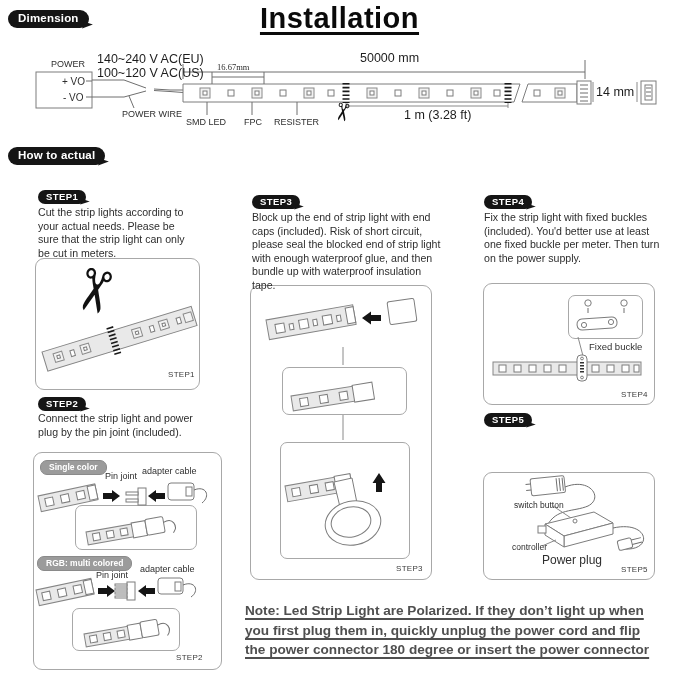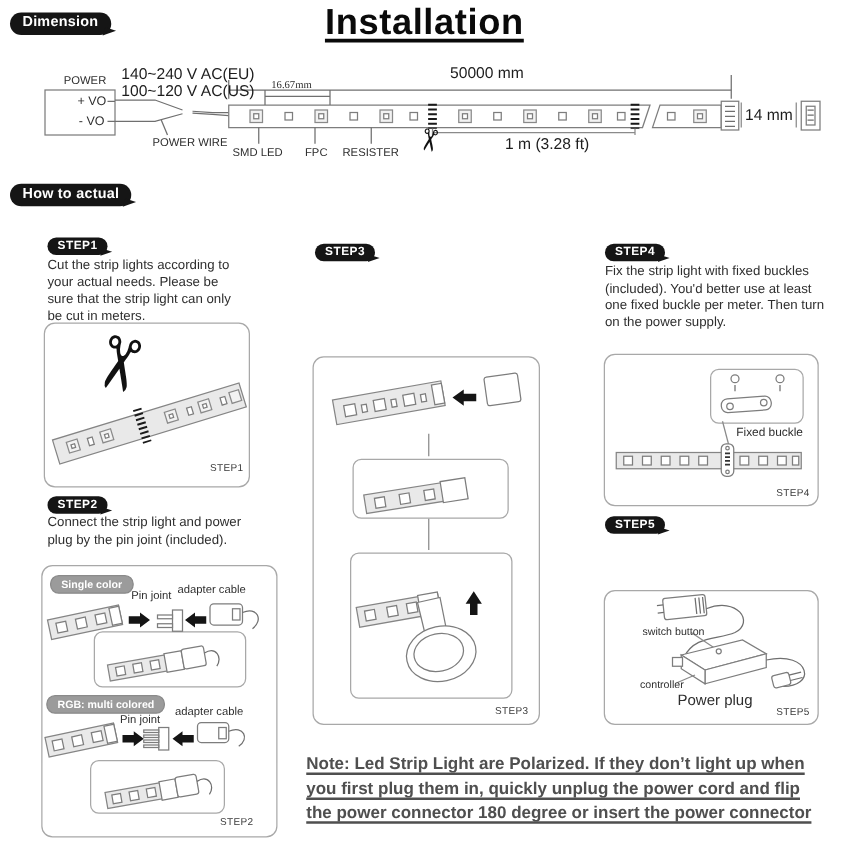--- a/index.html
+++ b/index.html
@@ -341,20 +341,21 @@
   <div class="step-text" style="left:38px;top:412px;width:172px;">Connect the strip light and power plug by the pin joint (included).</div>
   <div class="gray-pill" style="left:40px;top:460px;">Single color</div>
   <span class="lbl" style="left:105px;top:471px;">Pin joint</span>
   <span class="lbl" style="left:142px;top:466px;">adapter cable</span>
   <div class="gray-pill" style="left:37px;top:556px;">RGB: multi colored</div>
   <span class="lbl" style="left:96px;top:570px;">Pin joint</span>
   <span class="lbl" style="left:140px;top:564px;">adapter cable</span>
   <span class="panel-label" style="left:176px;top:653px;">STEP2</span>
 
   <div class="step-pill" style="left:252px;top:195px;">STEP3</div>
+  <div class="step-text" style="left:252px;top:211px;width:192px;">Block up the end of strip light with end caps (included). Risk of short circuit, please seal the blocked end of strip light with enough waterproof glue, and then bundle up with waterproof insulation tape.</div>
   <span class="panel-label" style="left:396px;top:564px;">STEP3</span>
 
   <div class="step-pill" style="left:484px;top:195px;">STEP4</div>
   <div class="step-text" style="left:484px;top:211px;width:182px;">Fix the strip light with fixed buckles (included). You'd better use at least one fixed buckle per meter. Then turn on the power supply.</div>
   <span class="lbl" style="left:589px;top:341px;font-size:9.5px;">Fixed buckle</span>
   <span class="panel-label" style="left:621px;top:390px;">STEP4</span>
 
   <div class="step-pill" style="left:484px;top:413px;">STEP5</div>
   <span class="lbl-s" style="left:514px;top:500px;">switch button</span>
   <span class="lbl-s" style="left:512px;top:542px;">controller</span>

